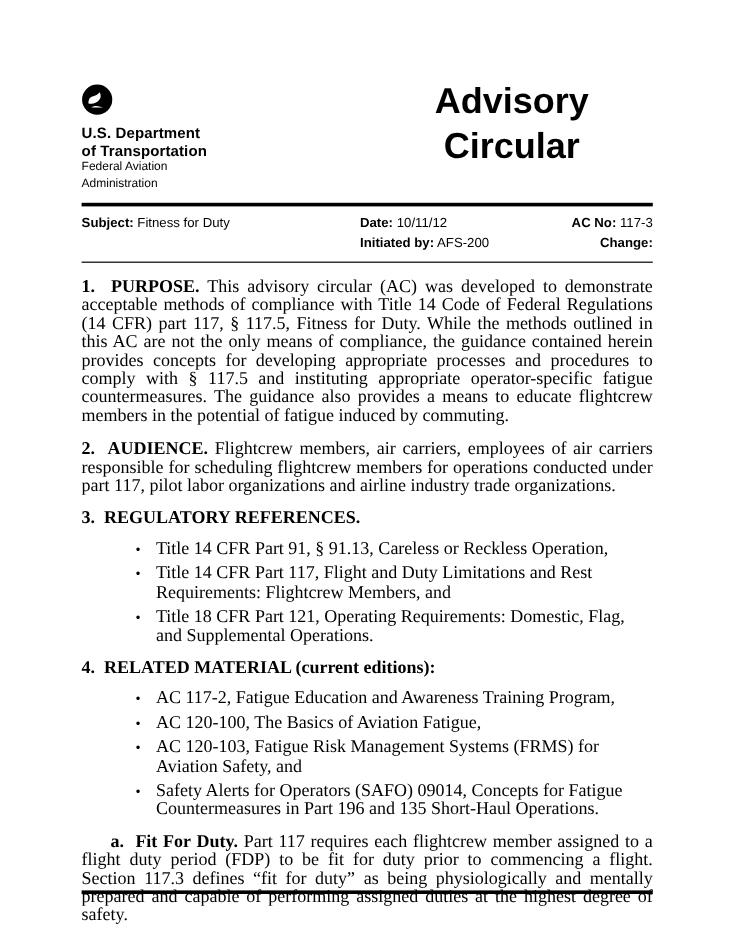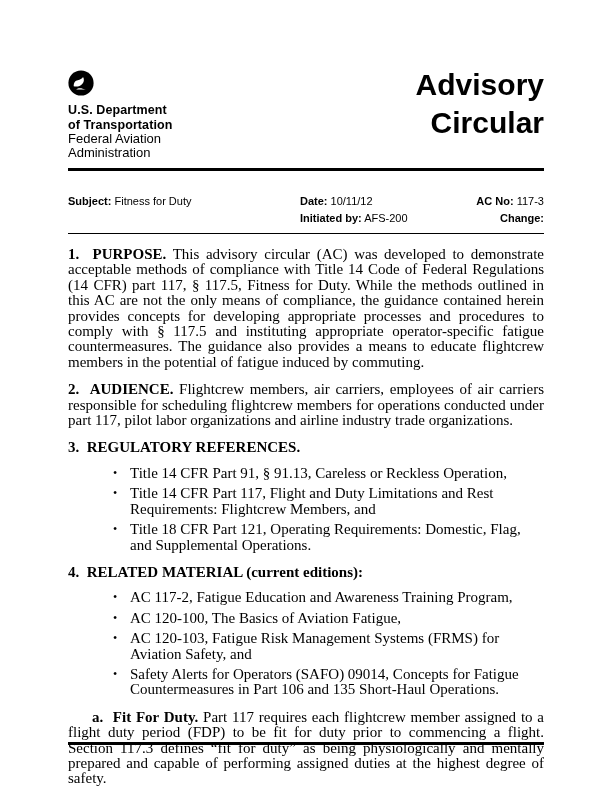--- a/index.html
+++ b/index.html
@@ -50,29 +50,29 @@
   .agency-line1, .agency-line2 {
     font-family: "Liberation Sans", sans-serif;
     font-weight: bold;
     font-size: 12.5px;
     line-height: 14.5px;
     letter-spacing: 0.1px;
   }
   .agency-line3, .agency-line4 {
     font-family: "Liberation Sans", sans-serif;
     font-weight: normal;
-    font-size: 13px;
+    font-size: 10px;
     line-height: 14px;
   }
   .doc-title {
     font-family: "Liberation Sans", sans-serif;
     font-weight: bold;
     font-size: 30px;
     line-height: 38px;
-    text-align: right;
+    text-align: center;
     width: 235px;
     padding-top: 6px;
   }
 
   
   .rule-thick {
     border-top: 3px solid #000;
     margin-top: 8px;
   }
   .rule-thin {
@@ -84,21 +84,20 @@
     top: 742px;
     width: 476px;
     border-top: 3px solid #000;
   }
 
   
   .infoblock {
     padding: 6px 0 6px 0;
     font-family: "Liberation Sans", sans-serif;
     font-size: 11px;
-    margin-top: 16px;
   }
   .inforow {
     display: flex;
     flex-direction: row;
     line-height: 17px;
   }
   .info-col1 { width: 232px; }
   .info-col2 { width: 135px; }
   .info-col3 { width: 109px; text-align: right; }
   .lbl { font-weight: bold; }
@@ -220,21 +219,21 @@
         <li>Title 18 CFR Part 121, Operating Requirements: Domestic, Flag, and Supplemental Operations.</li>
       </ul>
 
       <p class="heading">
         <span class="num">4.</span>&nbsp; <span>RELATED MATERIAL (current editions):</span>
       </p>
       <ul class="bullets">
         <li>AC 117-2, Fatigue Education and Awareness Training Program,</li>
         <li>AC 120-100, The Basics of Aviation Fatigue,</li>
         <li>AC 120-103, Fatigue Risk Management Systems (FRMS) for Aviation Safety, and</li>
-        <li>Safety Alerts for Operators (SAFO) 09014, Concepts for Fatigue Countermeasures in Part 106 and 135 Short-Haul Operations.</li>
+        <li>Safety Alerts for Operators (SAFO) 09014, Concepts for Fatigue Countermeasures in Part 196 and 135 Short-Haul Operations.</li>
       </ul>
 
       <p class="indent-para">
         <b>a.</b><b>&nbsp; </b><b>Fit For Duty.</b><span> Part 117 requires each flightcrew member assigned to a flight duty period (FDP) to be fit for duty prior to commencing a flight. Section 117.3 defines “fit for duty” as being physiologically and mentally prepared and capable of performing assigned duties at the highest degree of safety.</span>
       </p>
 
     </div>
   </div>
 
   <div class="rule-bottom"></div>

